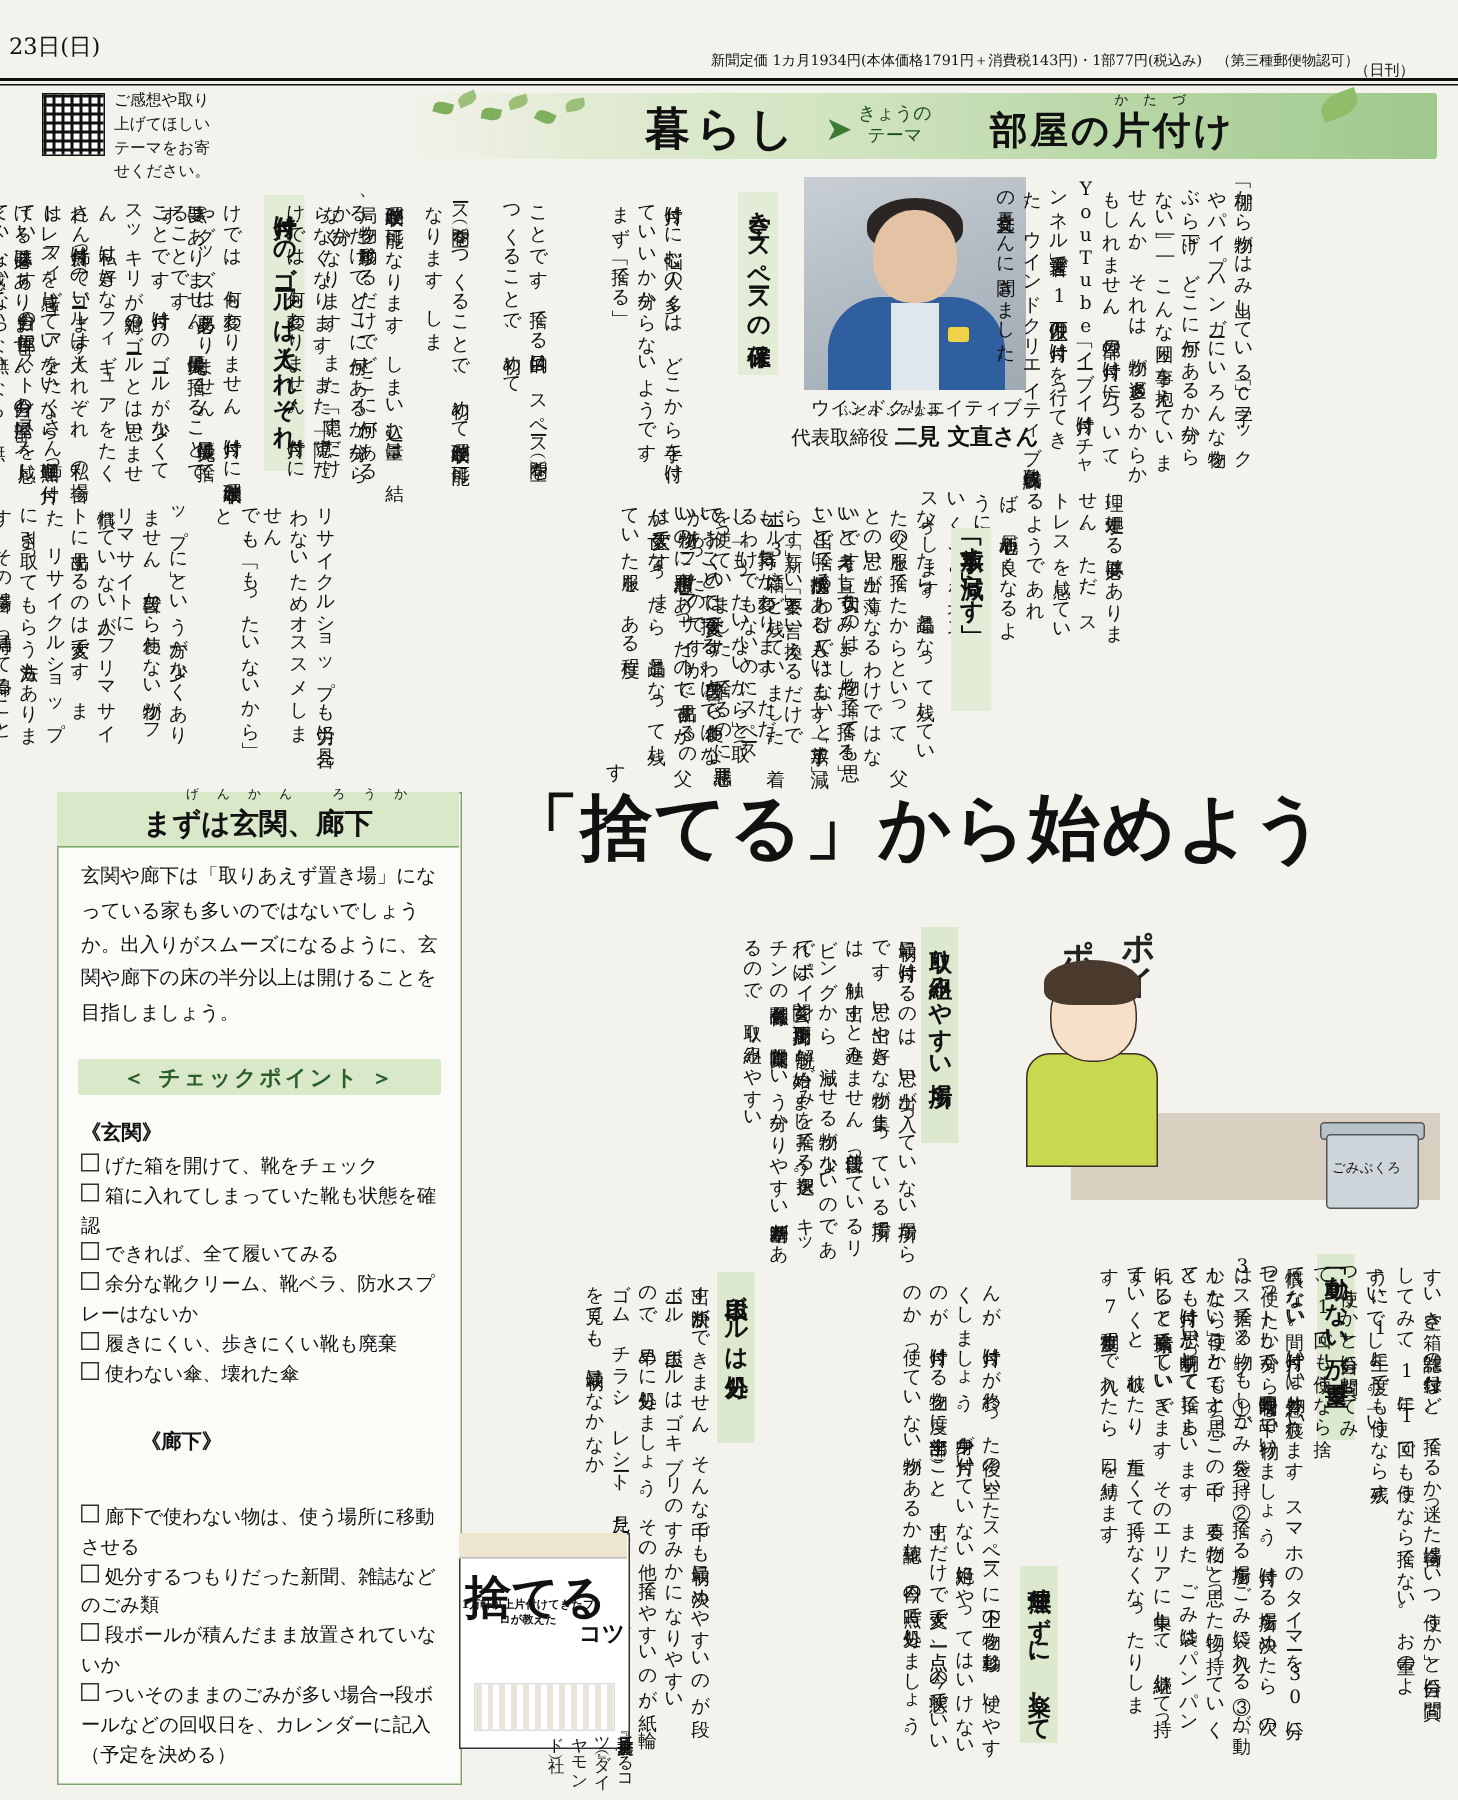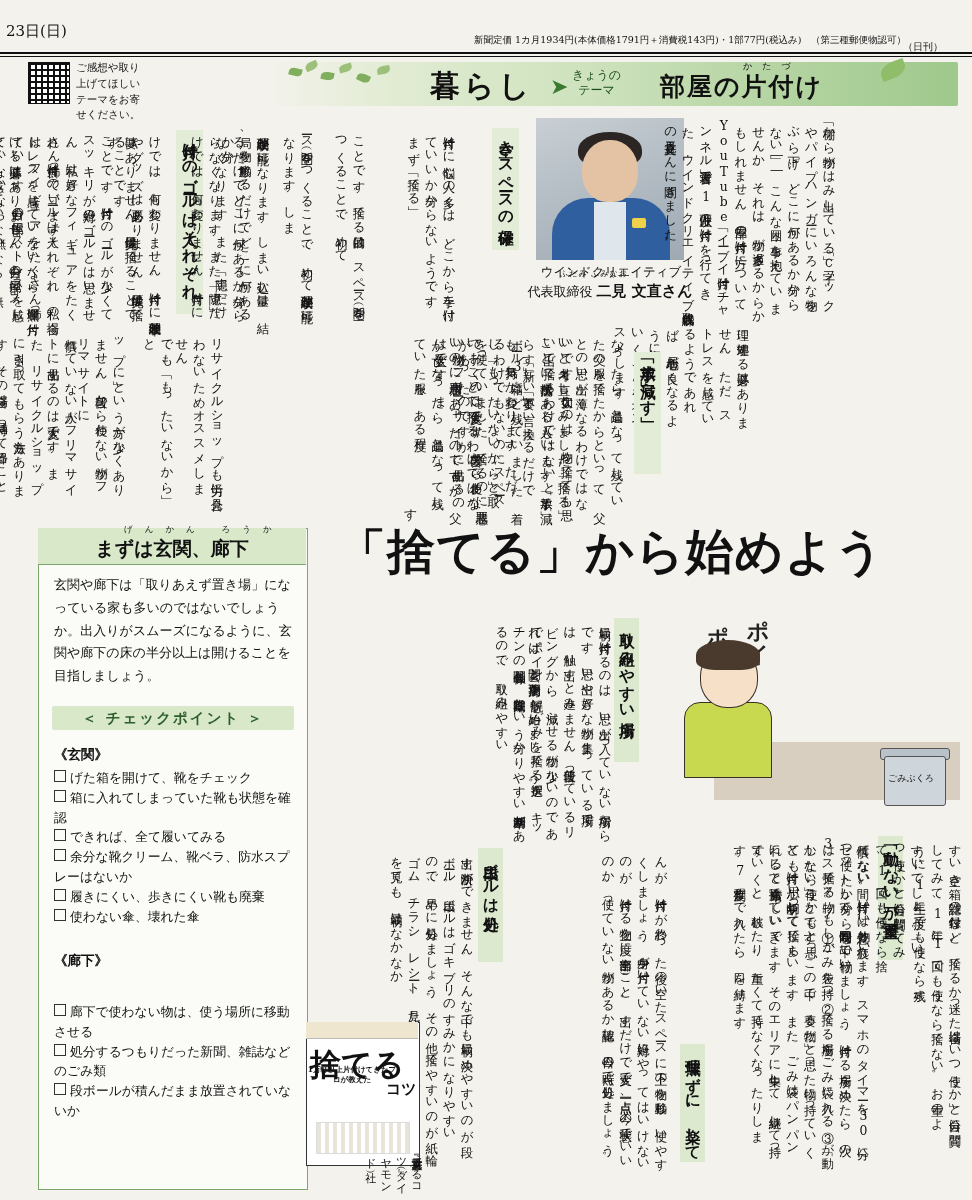--- a/index.html
+++ b/index.html
@@ -258,25 +258,26 @@
   <div class="sub-h" style="top:746px;">《玄関》</div>
   <div class="ck" style="top:768px;">
     <div><span class="bx"></span><span>げた箱を開けて、靴をチェック</span></div>
     <div><span class="bx"></span><span>箱に入れてしまっていた靴も状態を確認</span></div>
     <div><span class="bx"></span><span>できれば、全て履いてみる</span></div>
     <div><span class="bx"></span><span>余分な靴クリーム、靴ベラ、防水スプレーはないか</span></div>
     <div><span class="bx"></span><span>履きにくい、歩きにくい靴も廃棄</span></div>
     <div><span class="bx"></span><span>使わない傘、壊れた傘</span></div>
   </div>
 
-  <div class="sub-h" style="top:952px;">《廊下》</div>
+  <div class="sub-h" style="top:952px;margin-left:40px;">《廊下》</div>
   <div class="ck" style="top:1002px;">
     <div><span class="bx"></span><span>廊下で使わない物は、使う場所に移動させる</span></div>
     <div><span class="bx"></span><span>処分するつもりだった新聞、雑誌などのごみ類</span></div>
     <div><span class="bx"></span><span>段ボールが積んだまま放置されていないか</span></div>
+    <div><span class="bx"></span><span>ついそのままのごみが多い場合→段ボールなどの回収日を、カレンダーに記入（予定を決める）</span></div>
   </div>
 
   <div class="illus">
     <div class="poi" style="left:84px;top:10px;color:#222;">ポイ</div>
     <div class="poi" style="left:124px;top:4px;color:#222;">ポイ</div>
     <div class="poi" style="left:104px;top:100px;color:#222;">ポイ</div>
   </div>
   <div class="desk"></div>
   <div class="person-body"></div>
   <div class="person-head"></div>

